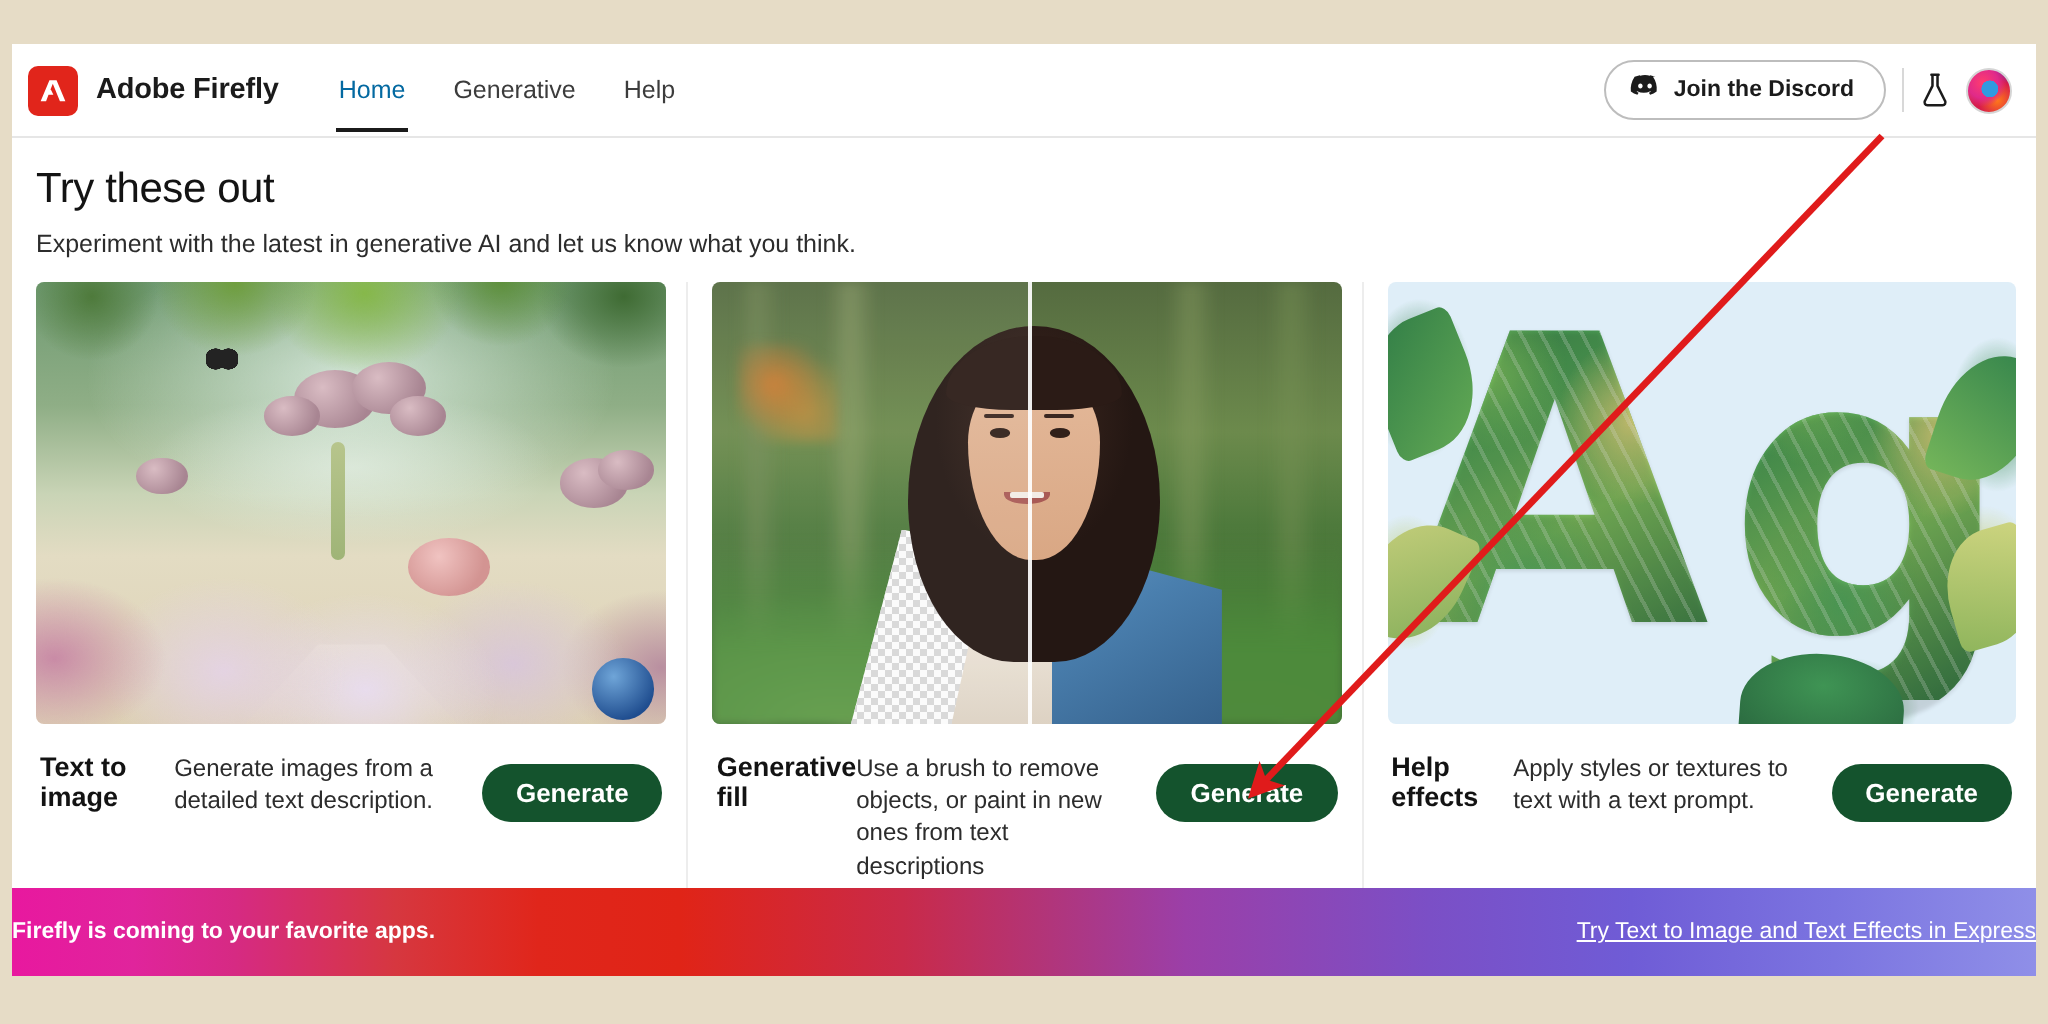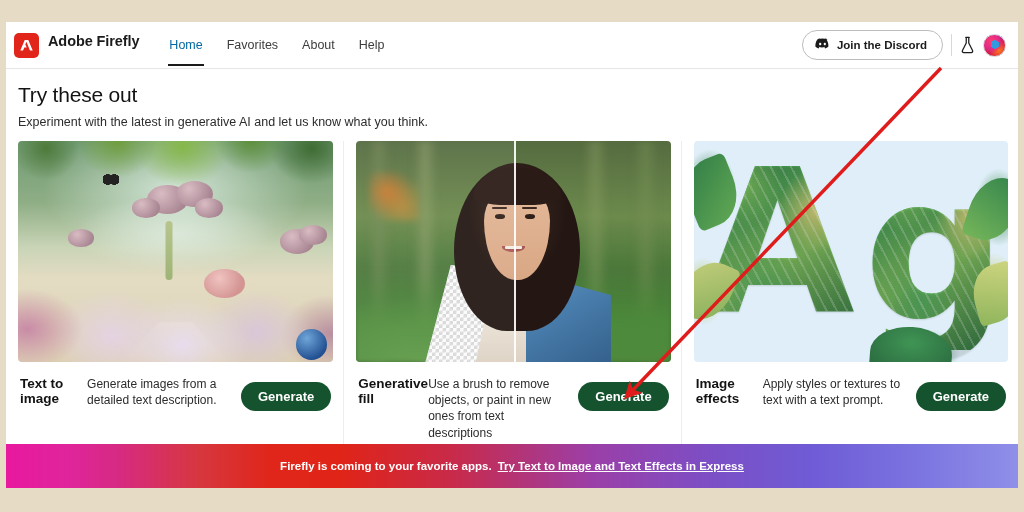--- a/index.html
+++ b/index.html
@@ -24,21 +24,21 @@
 
   
   .navbar {
     position: relative;
     height: 47px;
     border-bottom: 1px solid #e6e6e6;
     display: flex; align-items: center;
     padding: 0 12px 0 8px;
     background: #fff;
   }
-  .brand { display: flex; gap: 9px; }
+  .brand { display: flex; align-items: center; gap: 9px; }
   .logo {
     width: 25px; height: 25px; border-radius: 5px;
     background: #e1251b;
     display: flex; align-items: center; justify-content: center;
   }
   .logo svg { display: block; }
   .brand-name {
     font-size: 14.5px; font-weight: bold; color: #1b1b1b;
     letter-spacing: -0.1px;
   }
@@ -345,26 +345,26 @@
     border-radius: 50% 50% 20% 20%; transform: rotate(4deg); }
 
   
   .banner {
     position: absolute; left: 0; bottom: 0;
     width: 100%; height: 44px;
     background: linear-gradient(90deg,
       #e8189f 0%, #e0249c 6%, #d62a83 11%, #d6373f 19%,
       #e0261b 26%, #e02417 33%, #c92a49 44%,
       #9b3fa8 58%, #7b4fc6 70%, #6f5cd6 80%, #7b74e0 90%, #8f8fe8 100%);
-    display: flex; align-items: center; justify-content: center;
+    display: flex; align-items: center; justify-content: space-between;
     gap: 6px;
   }
   .banner .msg { font-size: 11.5px; font-weight: bold; color: #ffffff; }
   .banner .lnk {
-    font-size: 11.5px; font-weight: bold; color: #ffffff;
+    font-size: 11.5px; font-weight: normal; color: #ffffff;
     text-decoration: underline; cursor: pointer;
   }
 
   
   .arrow-layer {
     position: absolute; inset: 0;
     pointer-events: none;
   }
 </style>
 </head>
@@ -378,22 +378,21 @@
         <div class="logo">
           <svg width="15" height="15" viewBox="0 0 16 16" aria-hidden="true">
             <path d="M6.1 2.2 L1.4 13.4 H4.3 L5.6 10 H8.2 L6.9 7.3 H6.6 L7.9 4.1 L11.7 13.4 H14.6 L9.9 2.2 Z" fill="#ffffff"></path>
           </svg>
         </div>
         <span class="brand-name">Adobe Firefly</span>
       </div>
 
       <div class="nav-links">
         <span class="nav-link active">Home</span>
-        <span class="nav-link">Favorites</span>
-        <span class="nav-link">About</span>
+        <span class="nav-link">Generative</span>
         <span class="nav-link">Help</span>
       </div>
 
       <div class="nav-right">
         <div class="discord-btn">
           <span>
             <svg width="15" height="12" viewBox="0 0 24 18" aria-hidden="true">
               <path fill="#1b1b1b" d="M20.3 1.6A17 17 0 0 0 16.1 .3l-.2.4a15.8 15.8 0 0 0-7.8 0L7.9.3A17 17 0 0 0 3.7 1.6C1 5.6.3 9.5.7 13.3A17.2 17.2 0 0 0 5.9 16l1-1.7c-.6-.2-1.1-.5-1.6-.8l.4-.3a12.2 12.2 0 0 0 10.6 0l.4.3c-.5.3-1 .6-1.6.8l1 1.7a17.2 17.2 0 0 0 5.2-2.7c.5-4.4-.6-8.3-2.9-11.7ZM8.3 11c-1 0-1.8-.9-1.8-2s.8-2 1.8-2 1.8.9 1.8 2-.8 2-1.8 2Zm7.4 0c-1 0-1.8-.9-1.8-2s.8-2 1.8-2 1.8.9 1.8 2-.8 2-1.8 2Z"></path>
             </svg>
           </span>
@@ -485,21 +484,21 @@
             <div class="glyph glyph-a">A</div>
             <div class="glyph glyph-g">g</div>
             <div class="frond f1"></div>
             <div class="frond f2"></div>
             <div class="frond f3"></div>
             <div class="frond f4"></div>
             <div class="frond f5"></div>
           </div>
         </div>
         <div class="card-body">
-          <div class="card-title">Image effects</div>
+          <div class="card-title">Help effects</div>
           <div class="card-row">
             <div class="card-desc">Apply styles or textures to text with a text prompt.</div>
             <button class="gen-btn">Generate</button>
           </div>
         </div>
       </div>
     </div>
 
     <div class="banner">
       <span class="msg">Firefly is coming to your favorite apps.</span>

